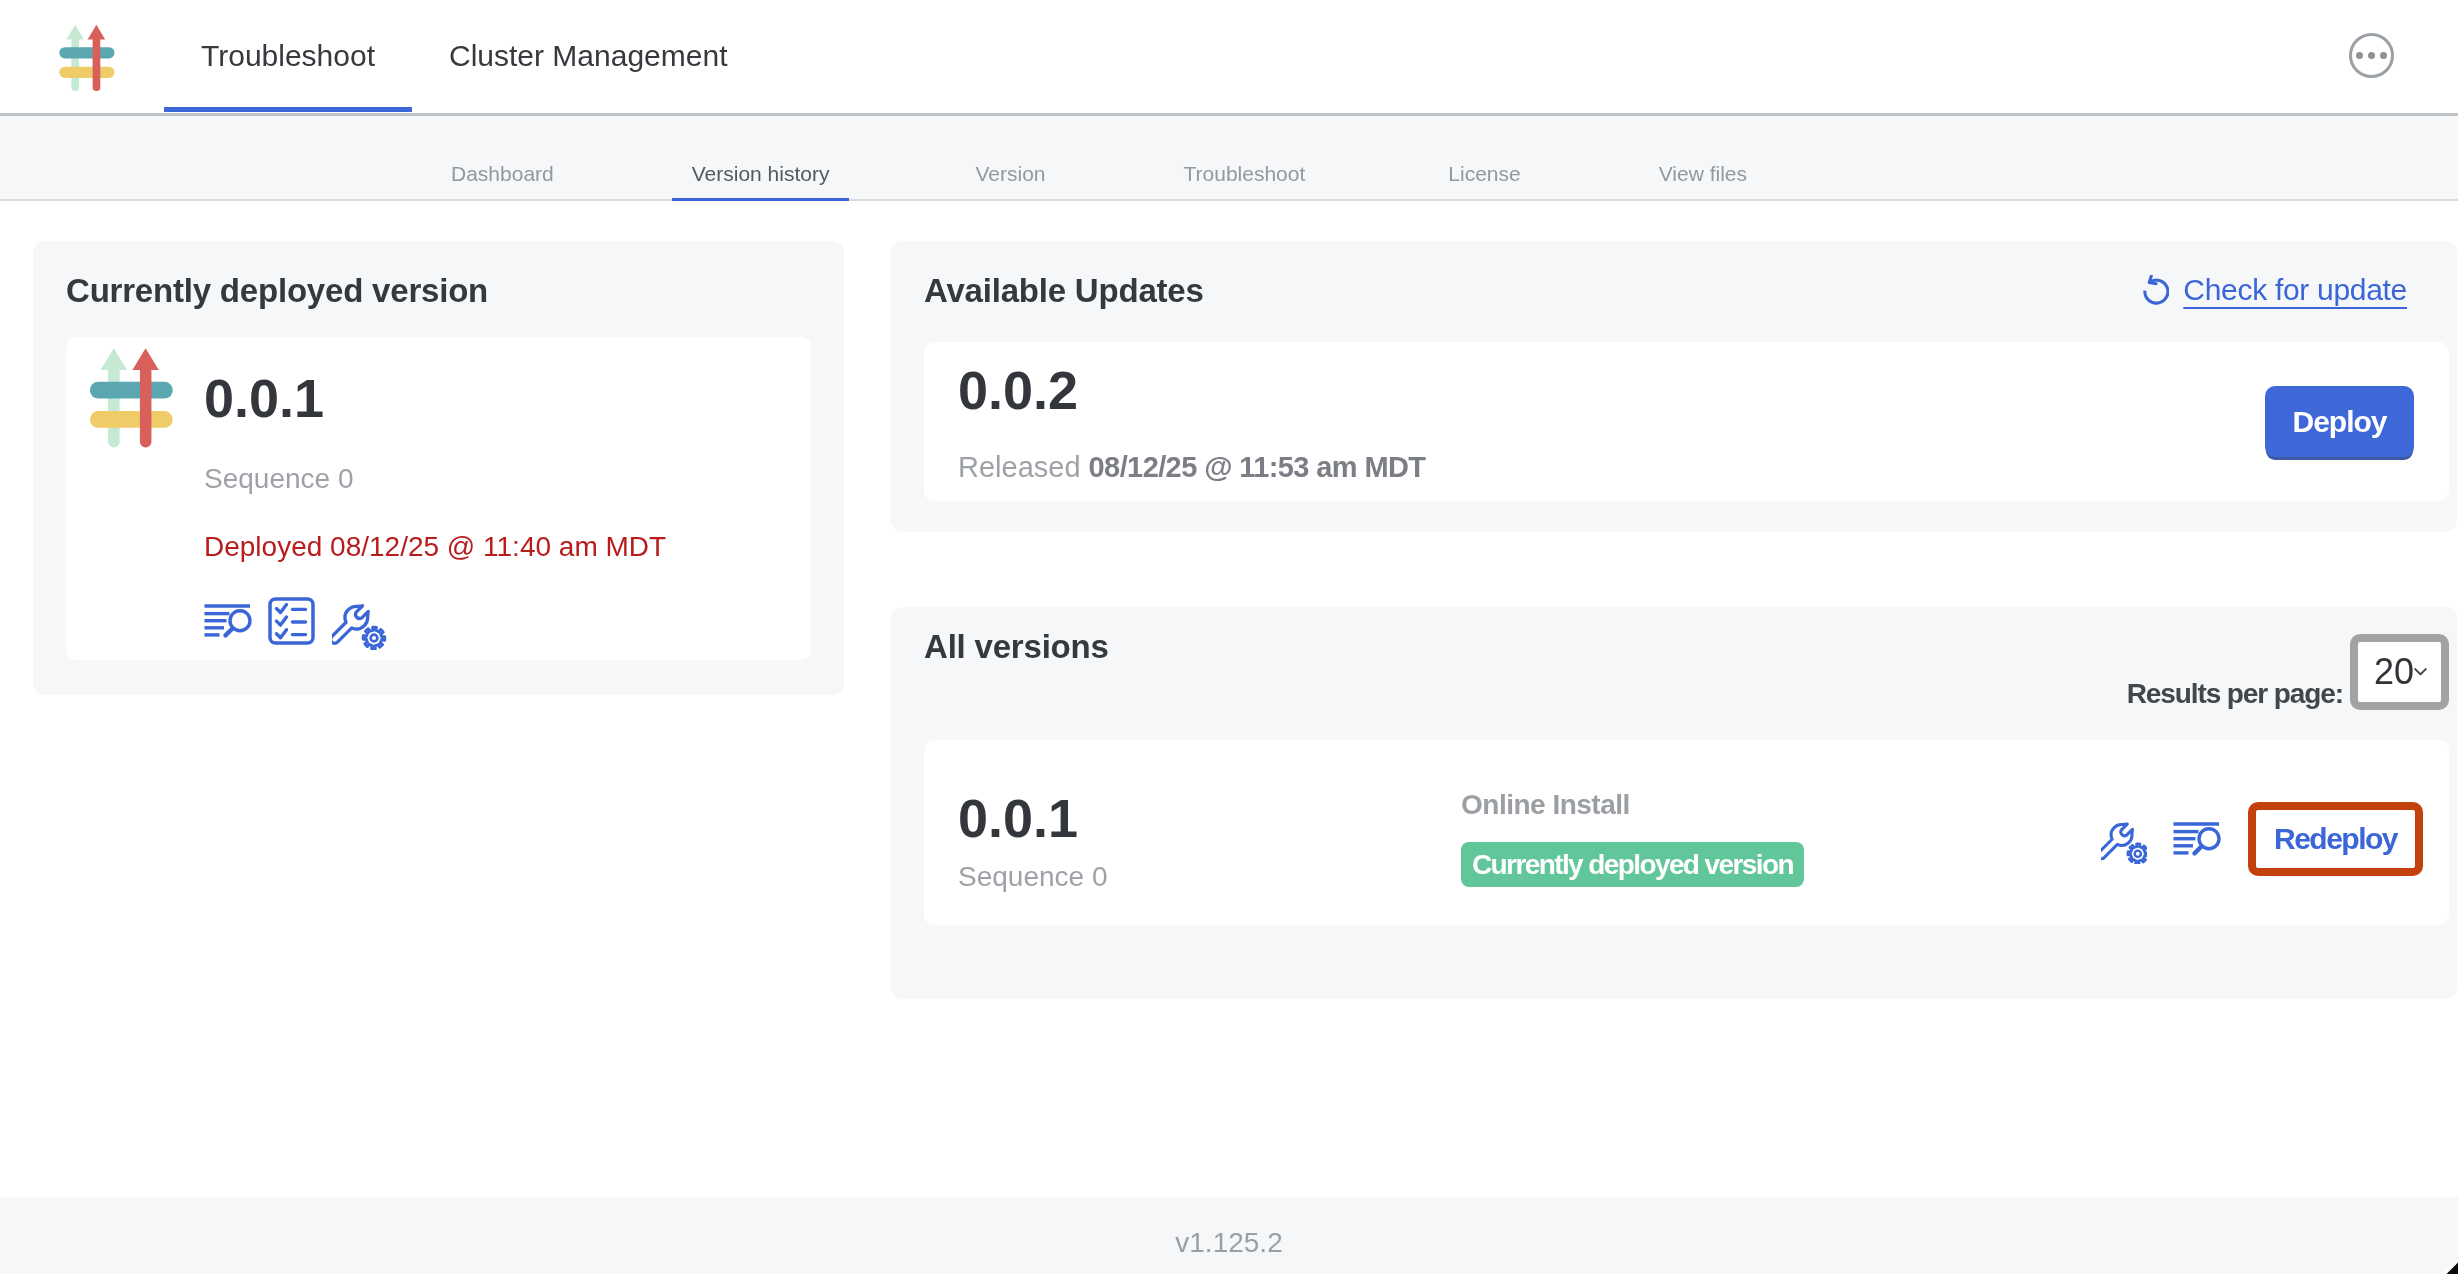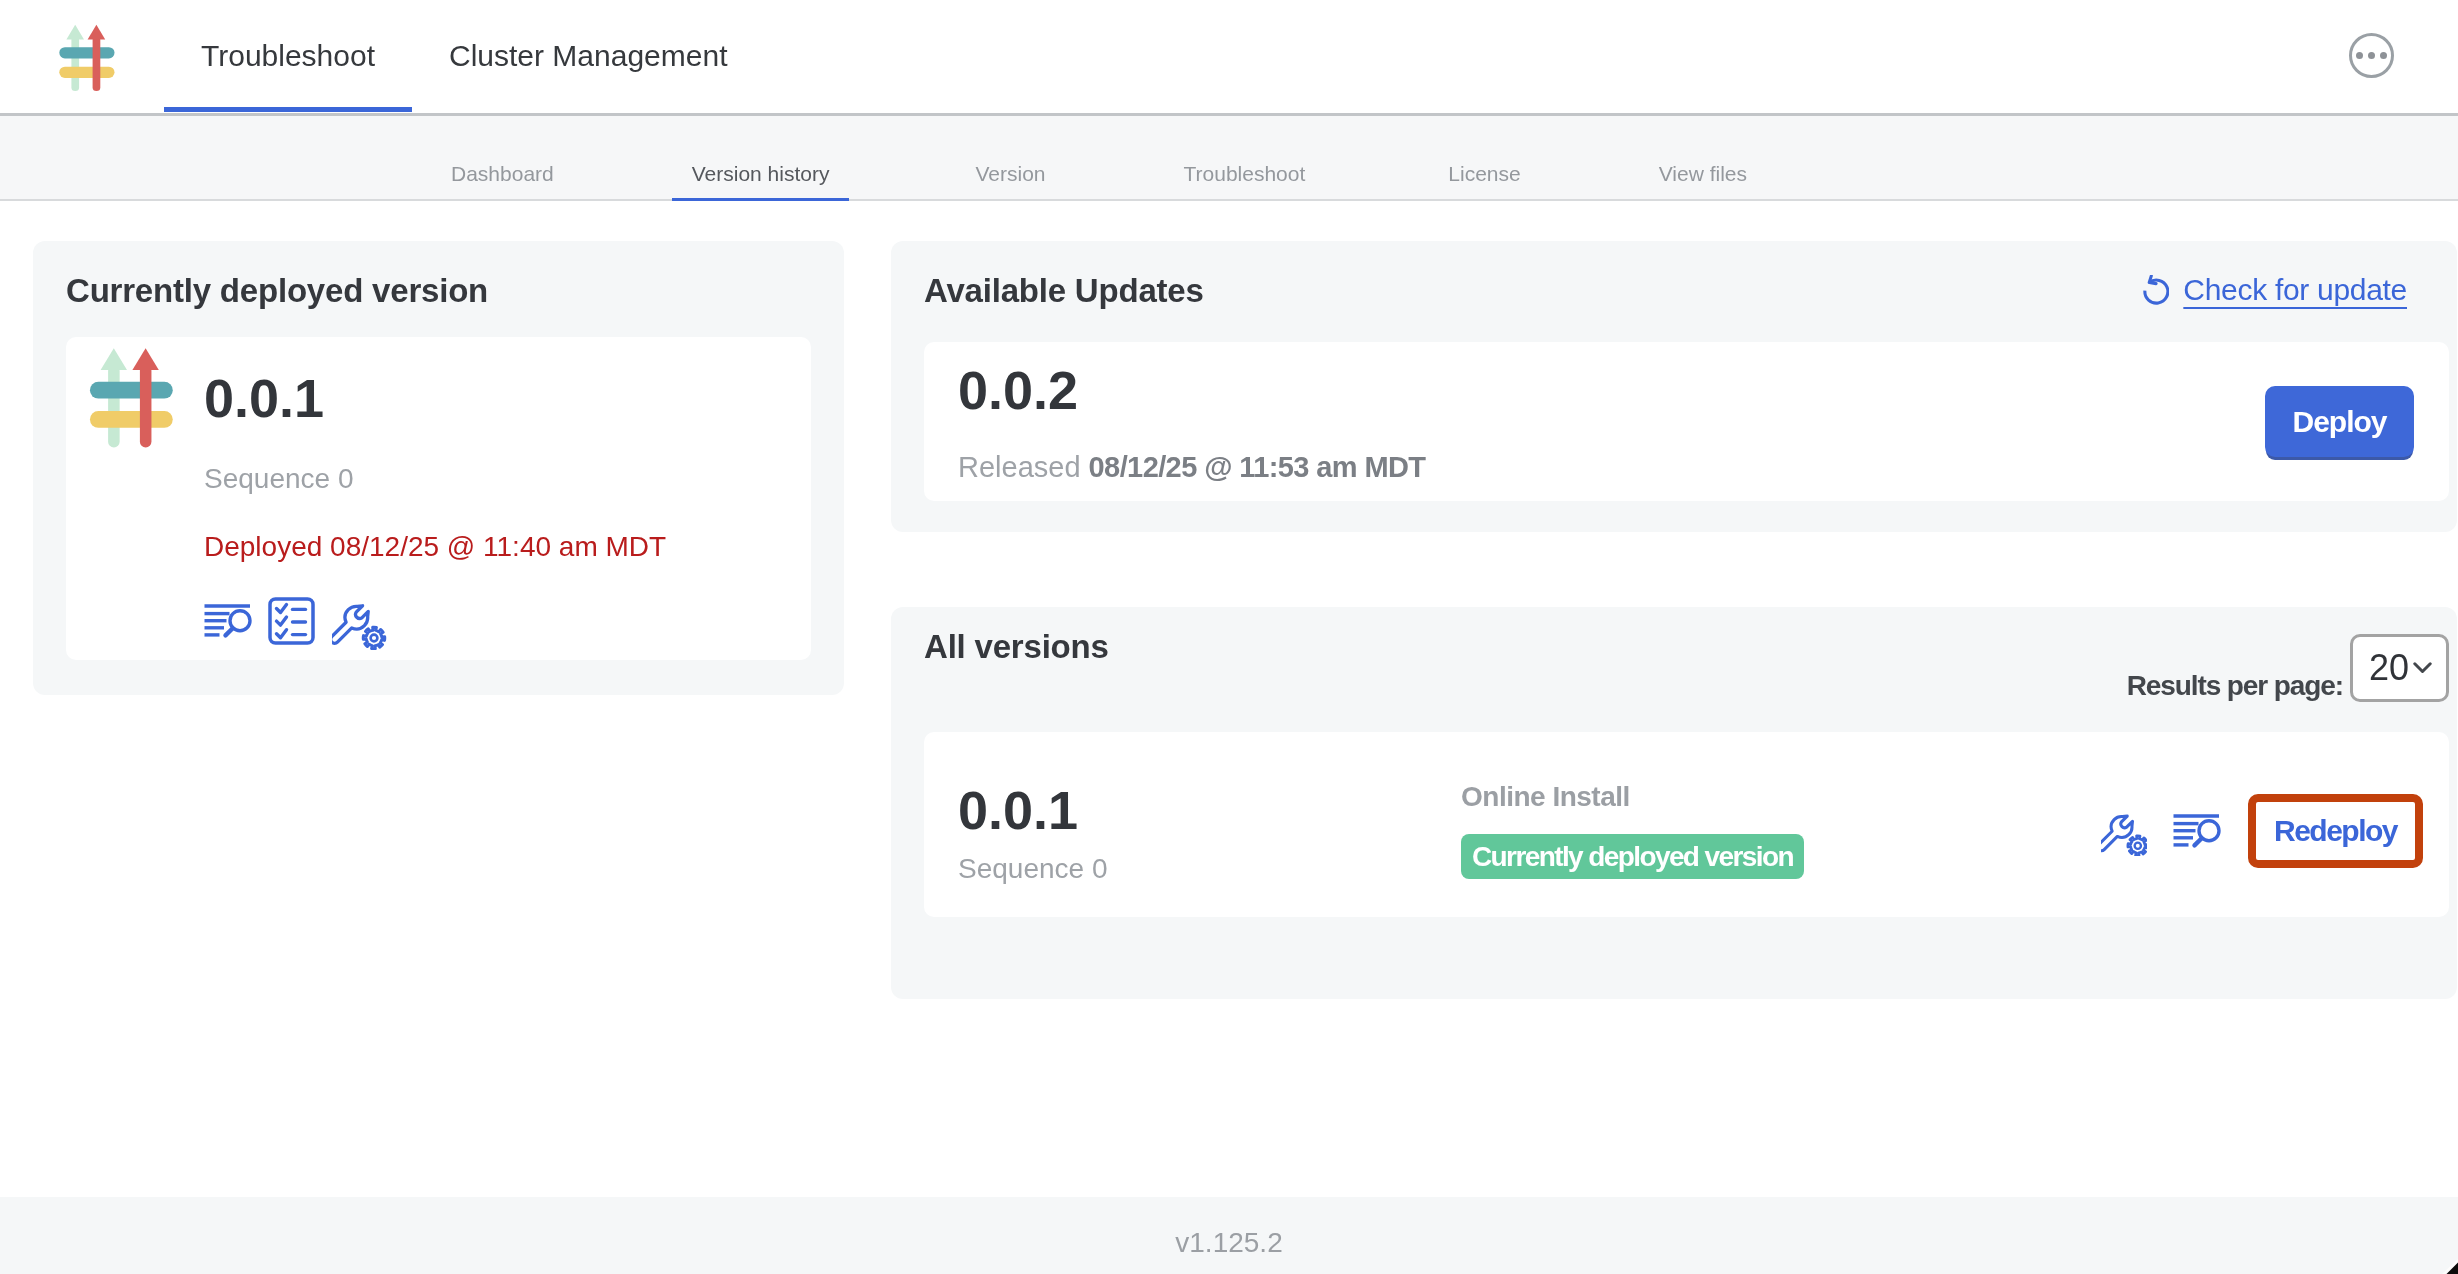--- a/index.html
+++ b/index.html
@@ -99,21 +99,21 @@
     font-family: "Liberation Sans", sans-serif;
     box-shadow: 0 4px 0 -1px #3c59a8;
     cursor: pointer;
   }
   .versions-card { top: 406px; height: 392px; padding: 20px 8px 0 33px; }
   .versions-head { display: flex; align-items: flex-start; justify-content: space-between; }
   .versions-head .card-title { margin-top: 8px; position: relative; top: -8px; }
   .results-row { display: flex; align-items: flex-end; gap: 7px; margin-top: 7px; }
   .results-label { font-size: 28px; font-weight: bold; color: #43474c; letter-spacing: -1.1px; }
   .select-box {
-    width: 99px; height: 68px; background: #fff; border: 3px solid #a3a3a3; border-radius: 10px;
+    width: 99px; height: 76px; background: #fff; border: 8px solid #a3a3a3; border-radius: 10px;
     display: flex; align-items: center; padding: 0 14px 0 16px; cursor: pointer;
     justify-content: space-between;
   }
   .select-box .select-value { font-size: 36px; color: #303338; }
   .version-row {
     margin-top: 30px; width: 1525px; height: 185px;
     display: flex; align-items: center; padding: 0 26px 0 34px;
   }
   .vr-left { width: 503px; position: relative; top: 7px; }
   .vr-version { font-size: 54px; font-weight: bold; color: #33363b; }

